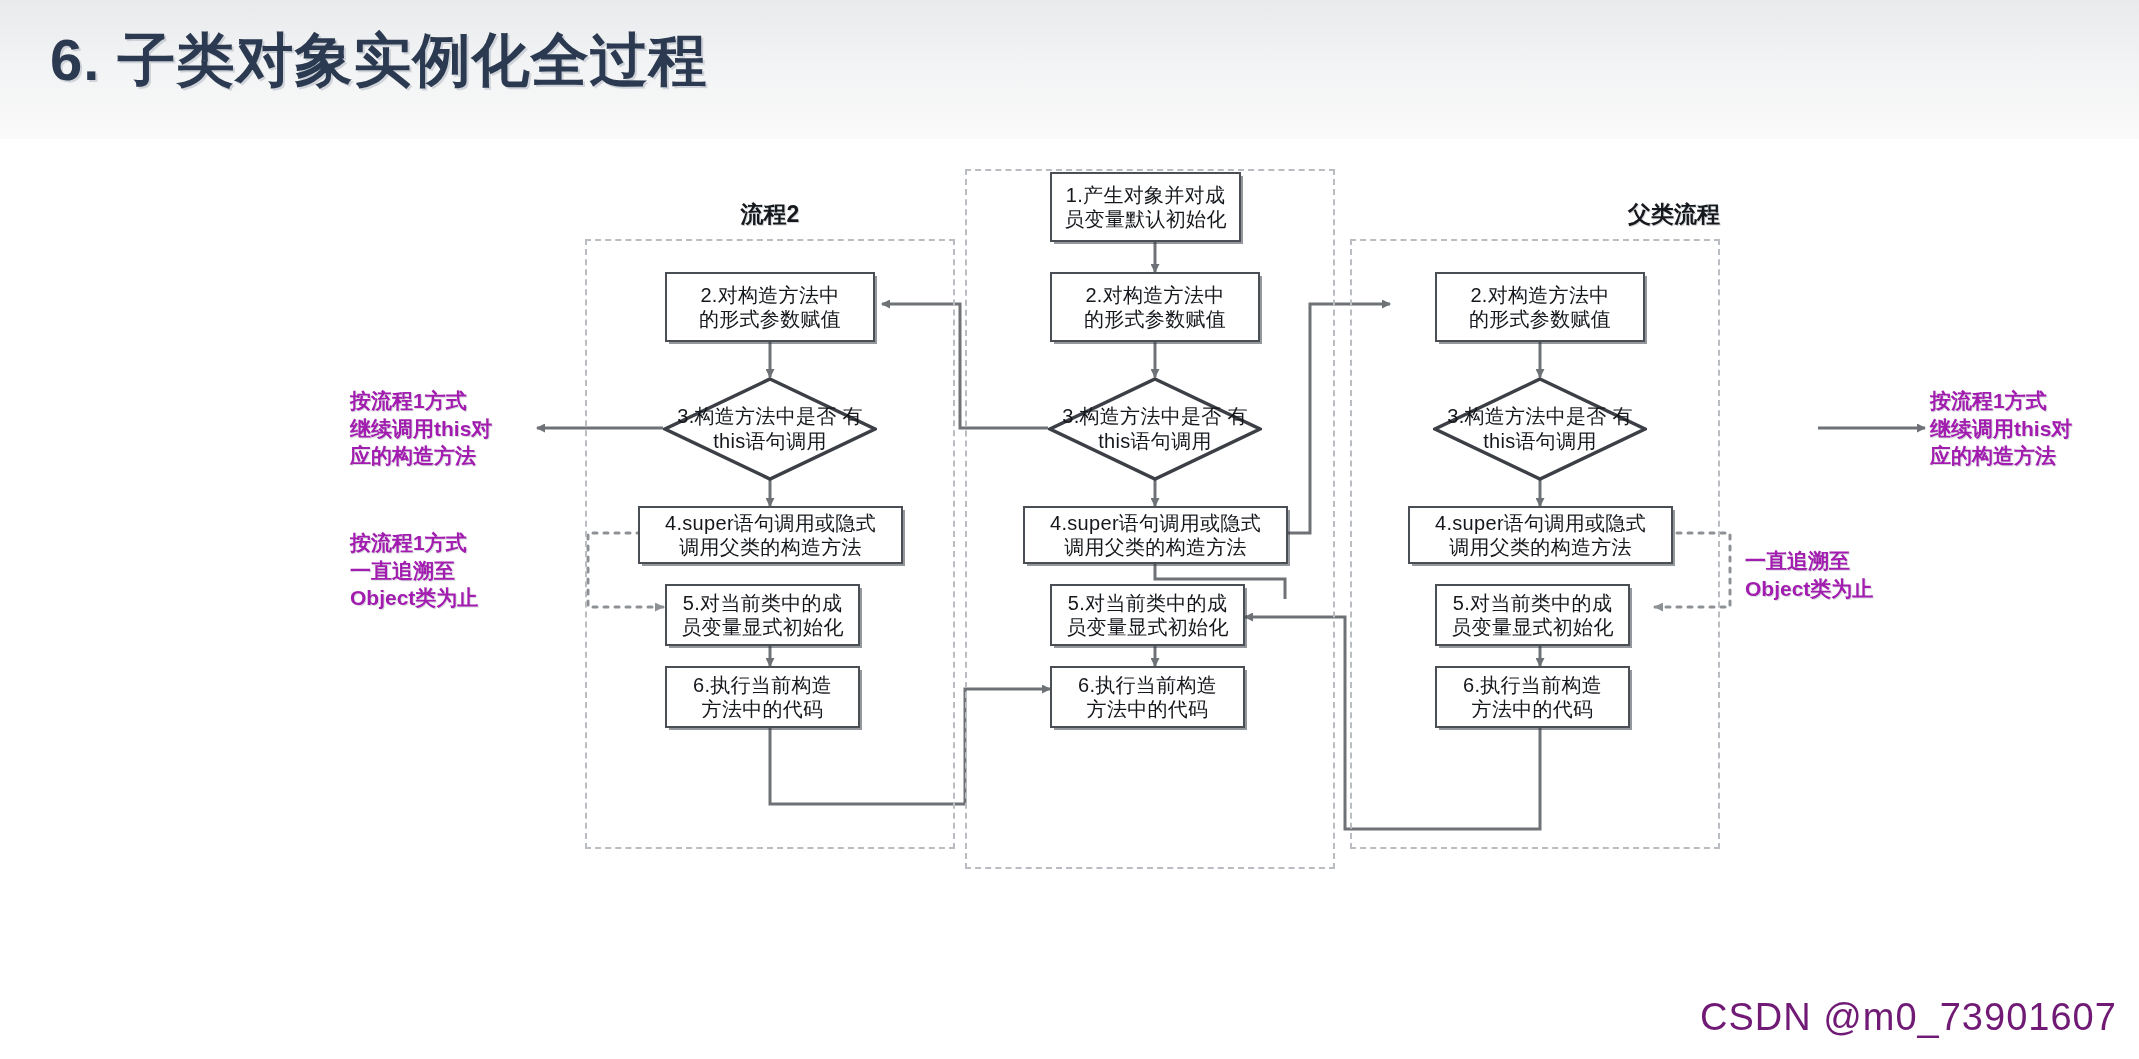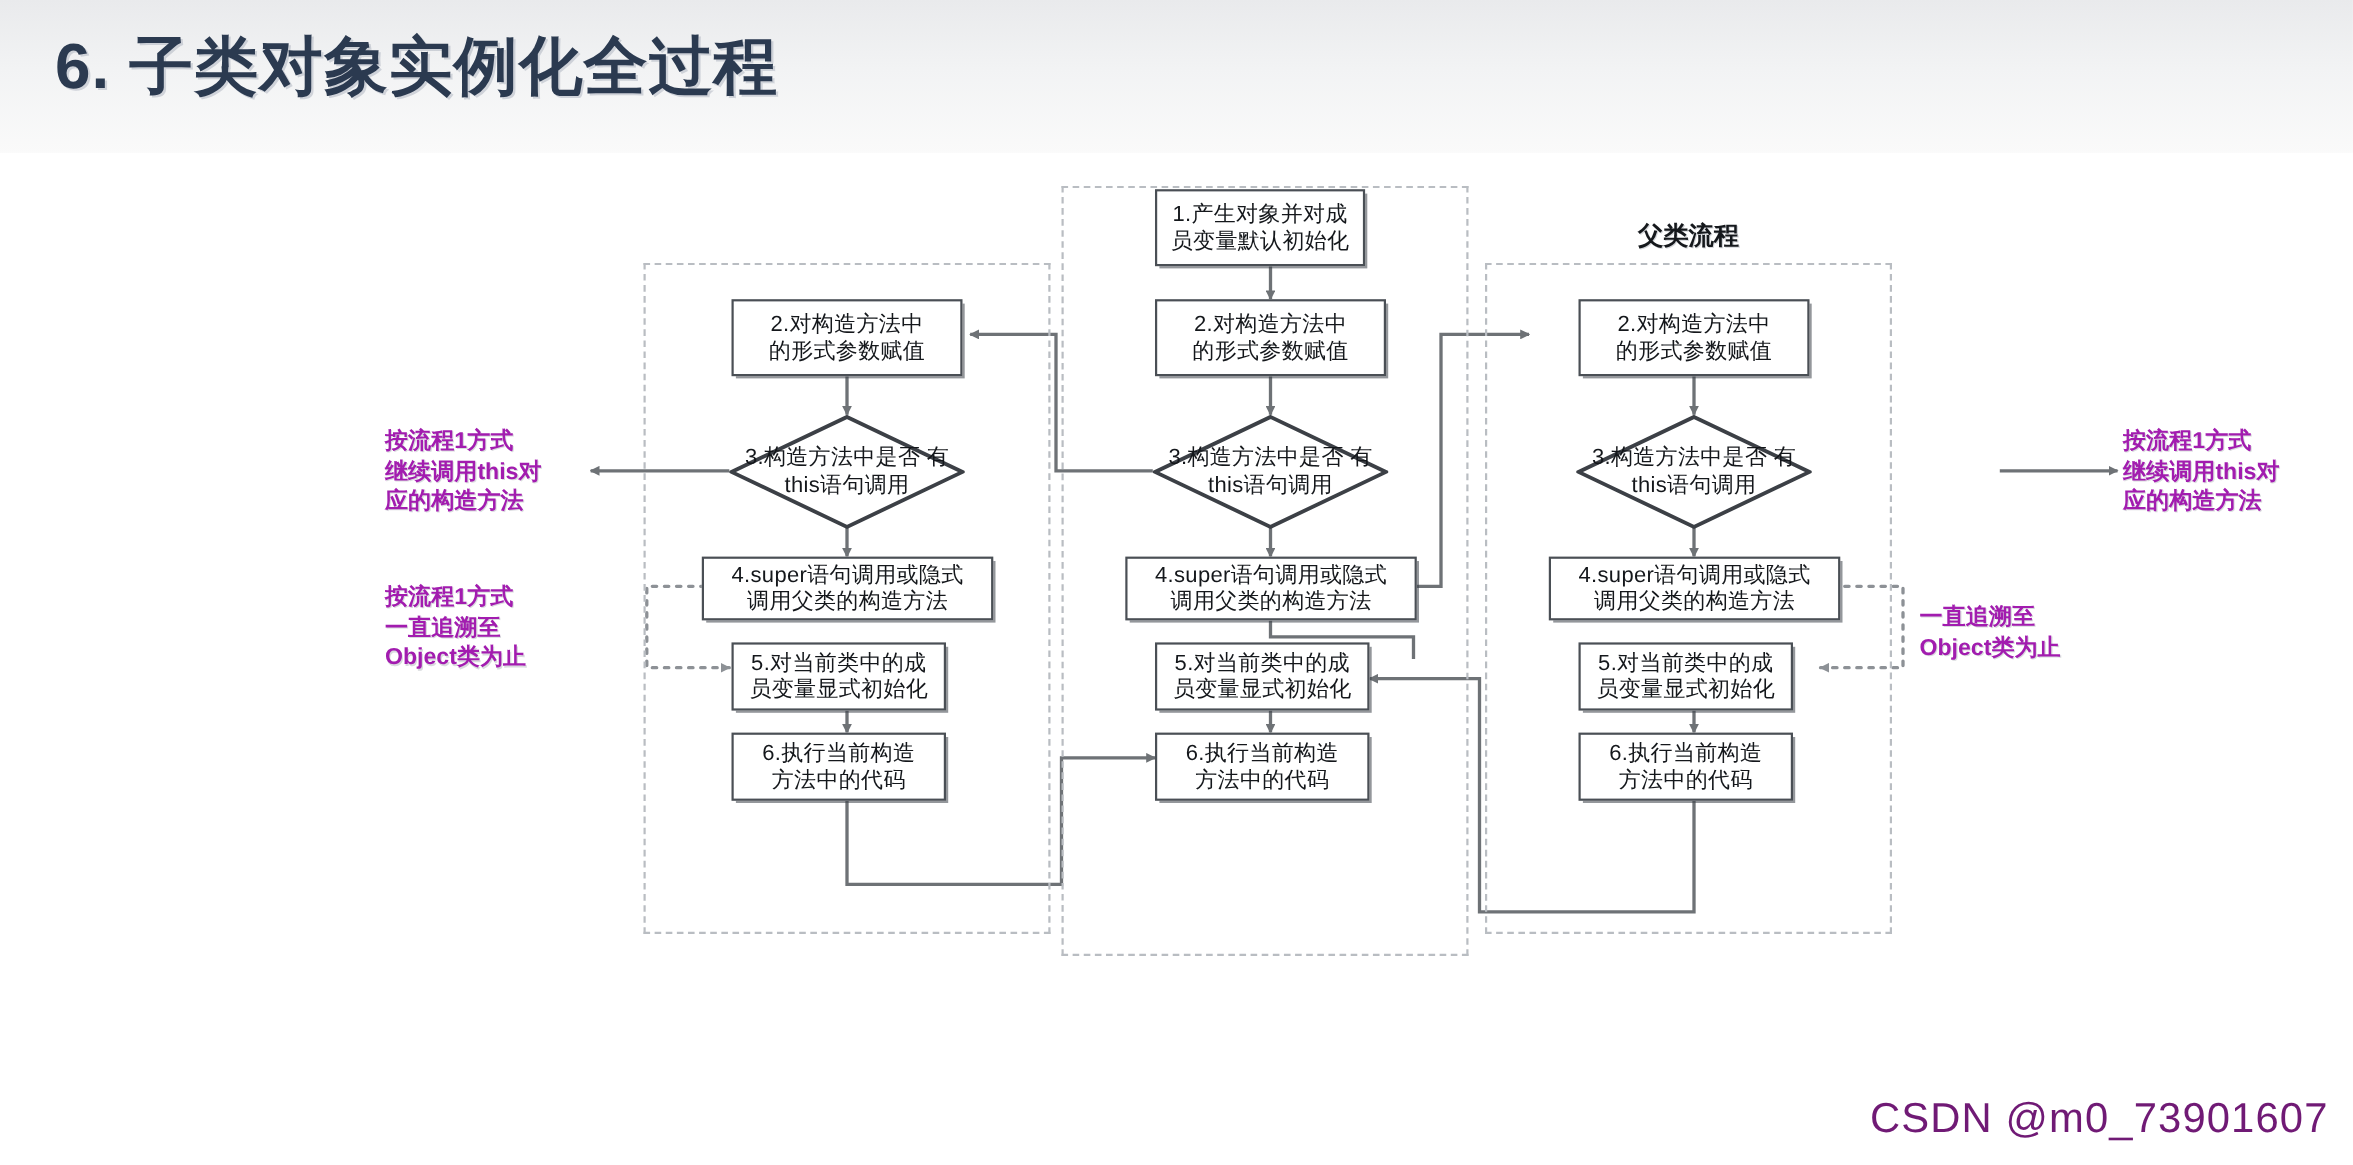--- a/index.html
+++ b/index.html
@@ -148,25 +148,26 @@
 
     <g stroke="#8d9196" stroke-width="3" fill="none" stroke-dasharray="4 7" stroke-linecap="round">
 
       <path d="M663,394 L588,394 L588,468 L663,468" marker-end="url(#ahd)"></path>
 
       <path d="M1655,394 L1730,394 L1730,468 L1655,468" marker-end="url(#ahd)"></path>
     </g>
   </svg>
 
   <div class="lane" style="left:585px;top:100px;width:370px;height:610px;"></div>
+  <div class="lane-title" style="left:585px;top:60px;width:370px;">流程2</div>
 
   <div class="lane" style="left:965px;top:30px;width:370px;height:700px;"></div>
 
   <div class="lane" style="left:1350px;top:100px;width:370px;height:610px;"></div>
-  <div class="lane-title" style="left:1350px;top:60px;width:370px;">父类流程</div>
+  <div class="lane-title" style="left:1350px;top:60px;width:370px;text-align:right;">父类流程</div>
 
   <div class="node" style="left:1050px;top:33px;width:191px;height:70px;justify-content:center;">
     <span>
       <span>1.产生对象并对成</span>
       <span>员变量默认初始化</span>
     </span>
   </div>
 
   <div class="node" style="left:1050px;top:133px;width:210px;height:70px;">
     <span>

